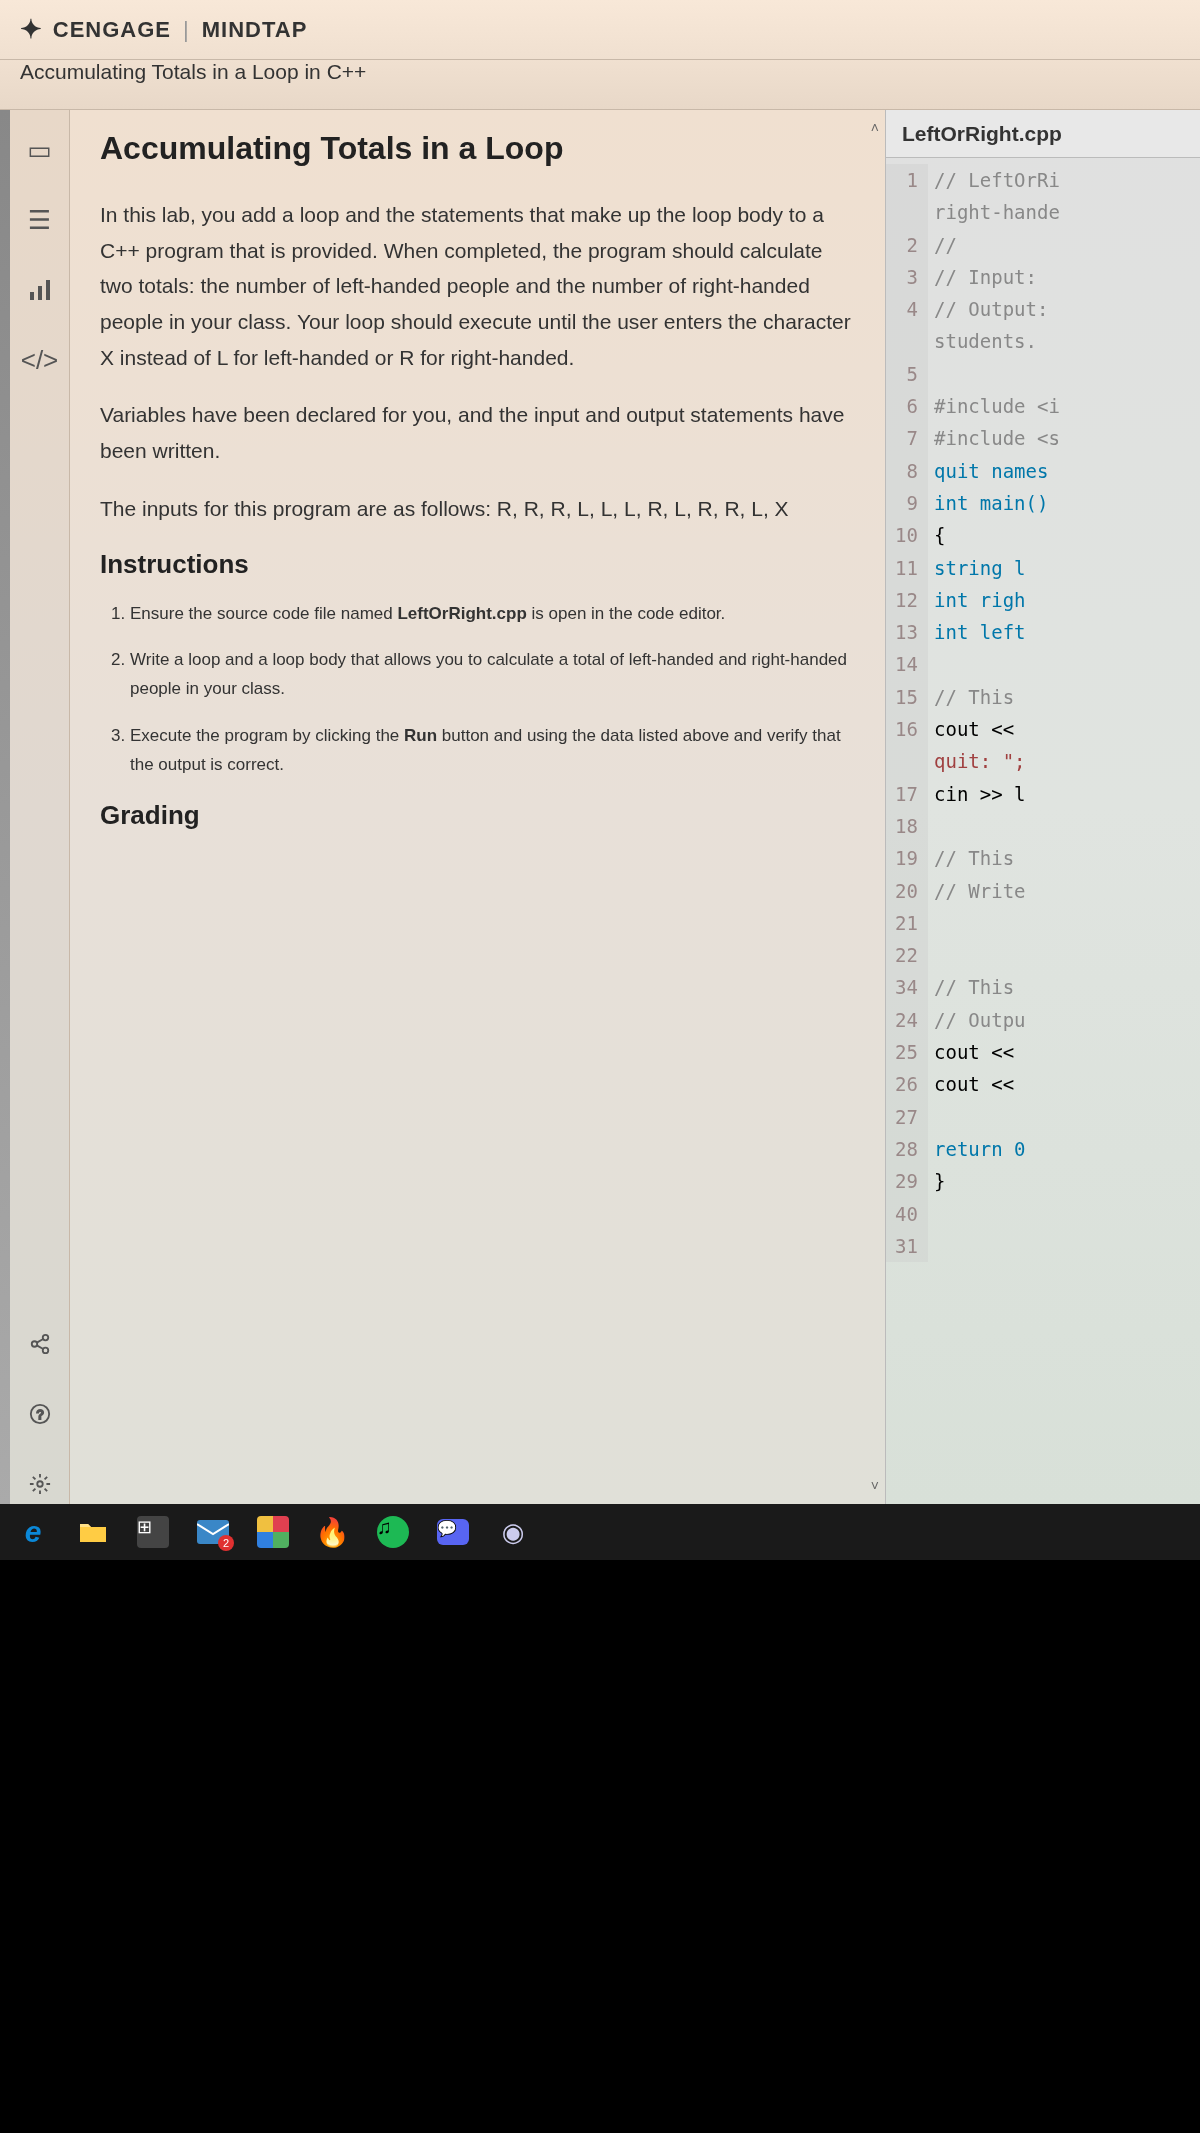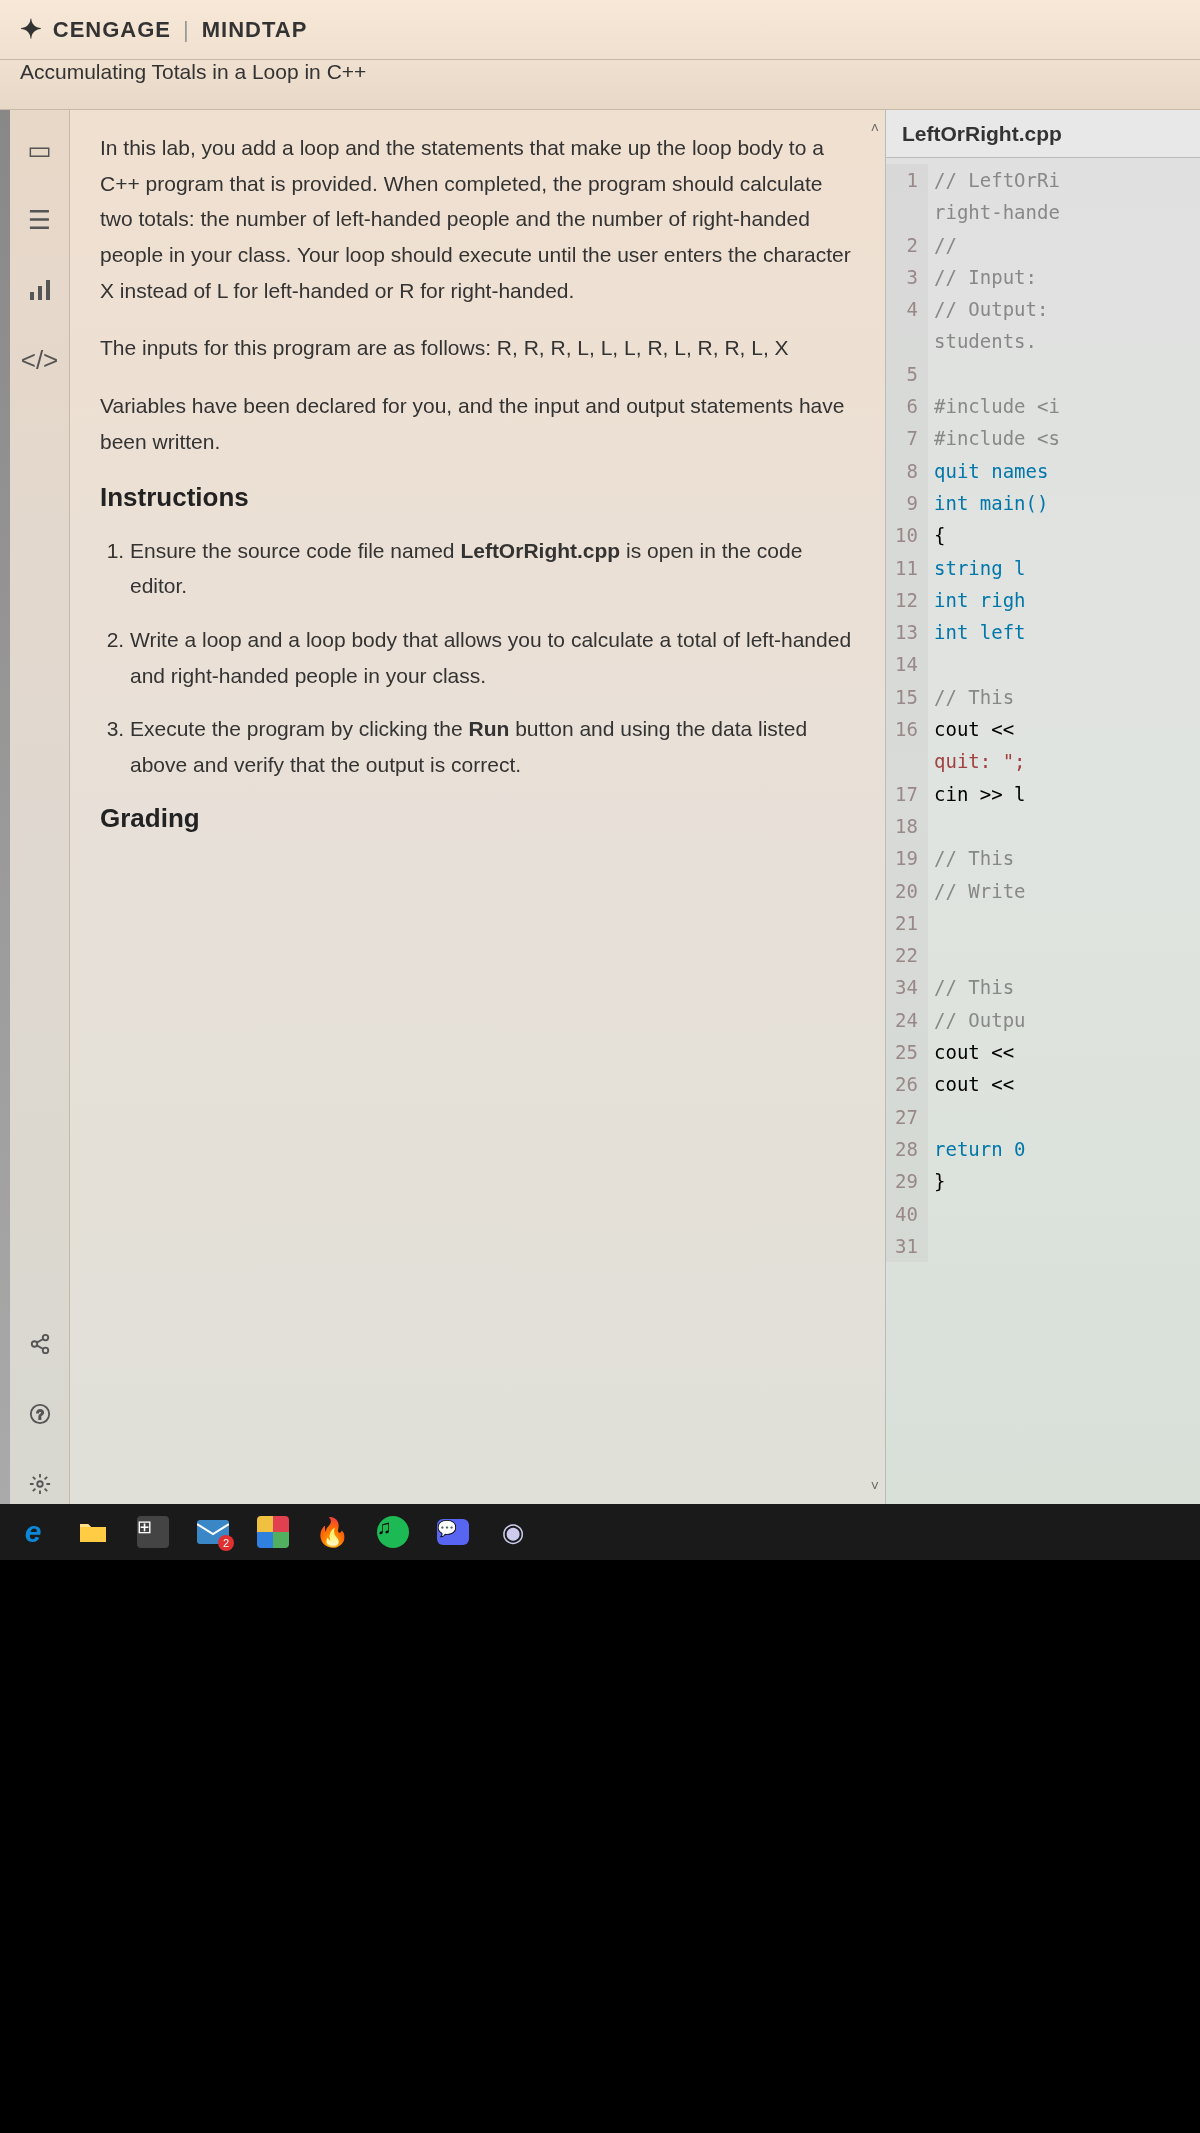--- a/index.html
+++ b/index.html
@@ -93,21 +93,21 @@
   margin-bottom: 20px;
 }
 .content-panel p {
   font-size: 21px;
   line-height: 1.7;
   color: #333;
   margin-bottom: 22px;
 }
 .content-panel ol { padding-left: 30px; }
 .content-panel ol li {
-  font-size: 21px;
+  font-size: 17px;
   line-height: 1.7;
   color: #333;
   margin-bottom: 18px;
 }
 .content-panel strong { font-weight: 700; }
 .scroll-up {
   position: absolute;
   top: 10px;
   right: 6px;
   font-size: 14px;
@@ -245,24 +245,25 @@
       <div class="icon">
         <svg width="22" height="22" viewBox="0 0 24 24" fill="none" stroke="#555" stroke-width="2">
             <circle cx="12" cy="12" r="3"></circle>
             <path d="M12 1v4M12 19v4M4.2 4.2l2.8 2.8M17 17l2.8 2.8M1 12h4M19 12h4M4.2 19.8L7 17M17 7l2.8-2.8"></path>
           </svg>
       </div>
     </div>
 
     <div class="content-panel">
       <span class="scroll-up">˄</span>
+      <h1>Accumulating Totals in a Loop</h1>
 
       <p>In this lab, you add a loop and the statements that make up the loop body to a C++ program that is provided. When completed, the program should calculate two totals: the number of left-handed people and the number of right-handed people in your class. Your loop should execute until the user enters the character X instead of L for left-handed or R for right-handed.</p>
+      <p>Variables have been declared for you, and the input and output statements have been written.</p>
       <p>The inputs for this program are as follows: R, R, R, L, L, L, R, L, R, R, L, X</p>
-      <p>Variables have been declared for you, and the input and output statements have been written.</p>
 
       <h2>Instructions</h2>
       <ol>
         <li>
           <span>Ensure the source code file named </span><strong>LeftOrRight.cpp</strong><span> is open in the code editor.</span>
         </li>
         <li>Write a loop and a loop body that allows you to calculate a total of left-handed and right-handed people in your class.</li>
         <li>
           <span>Execute the program by clicking the </span><strong>Run</strong><span> button and using the data listed above and verify that the output is correct.</span>
         </li>

